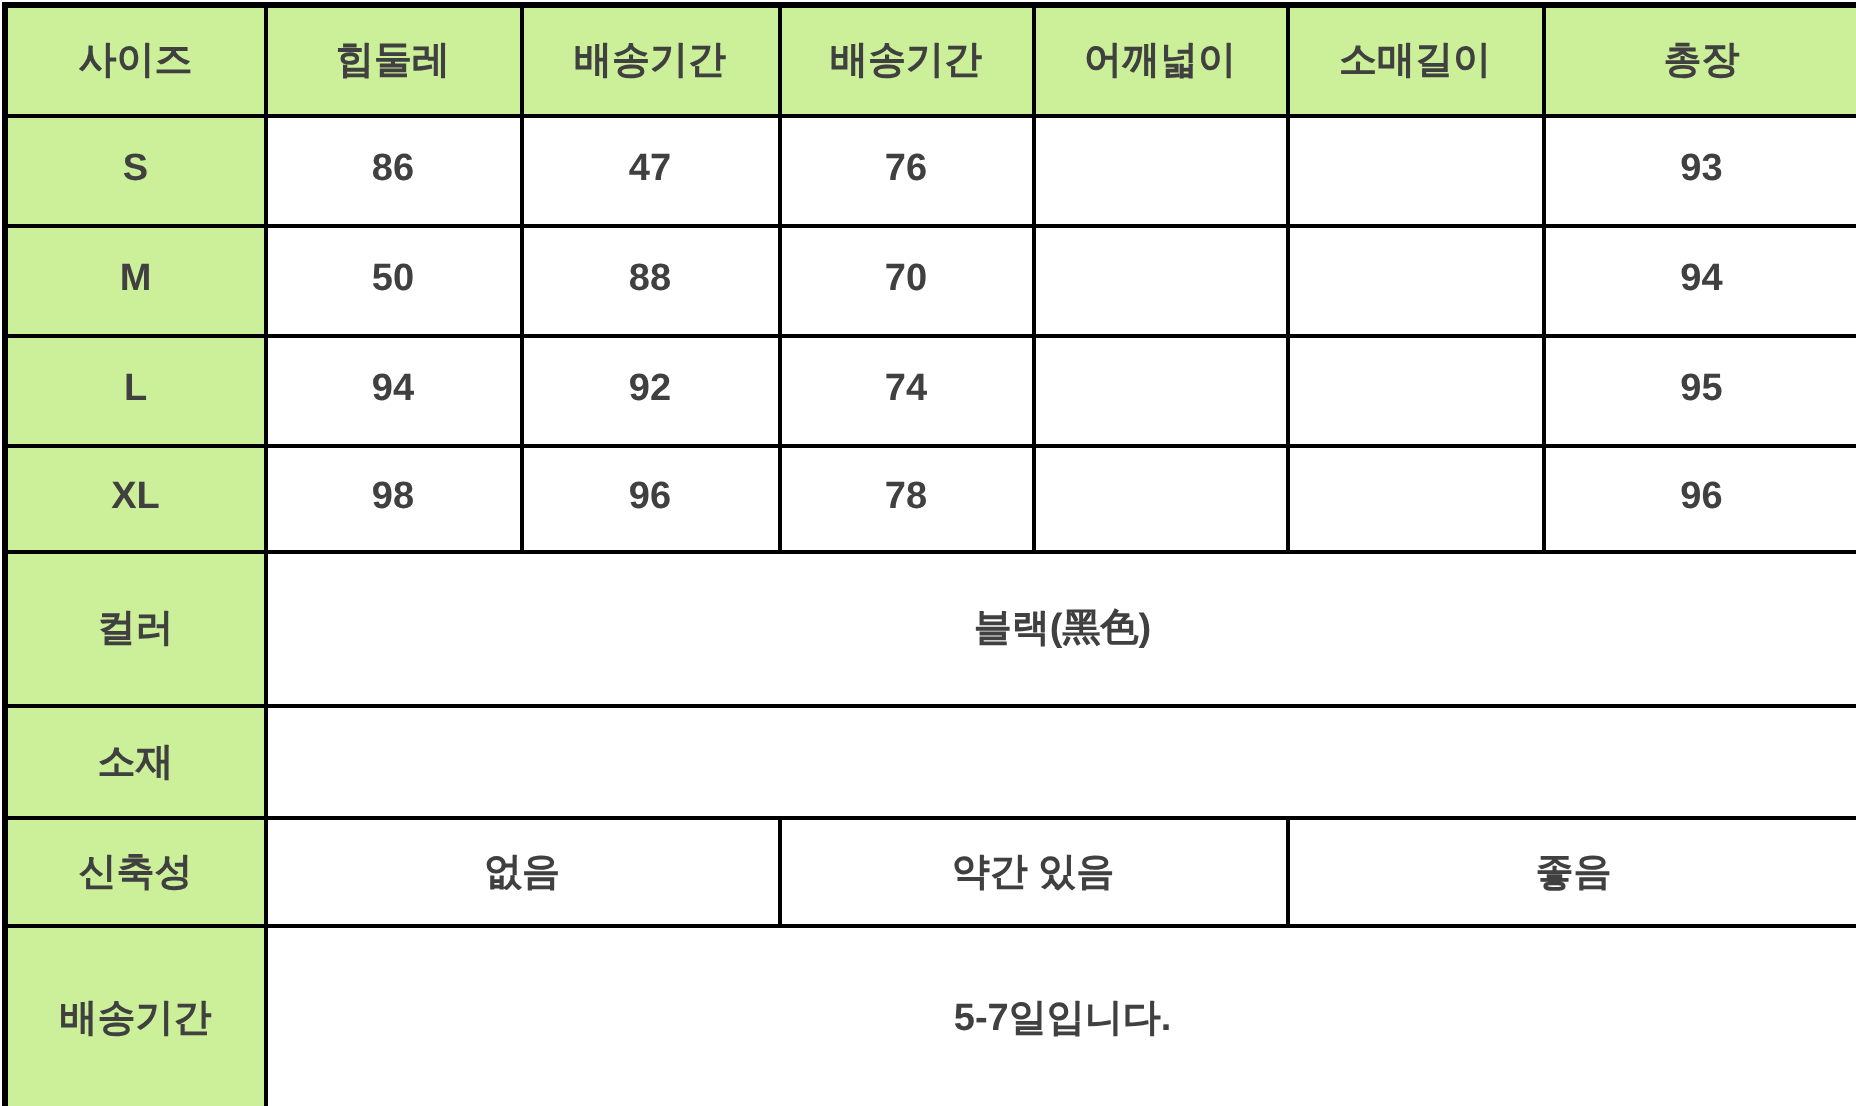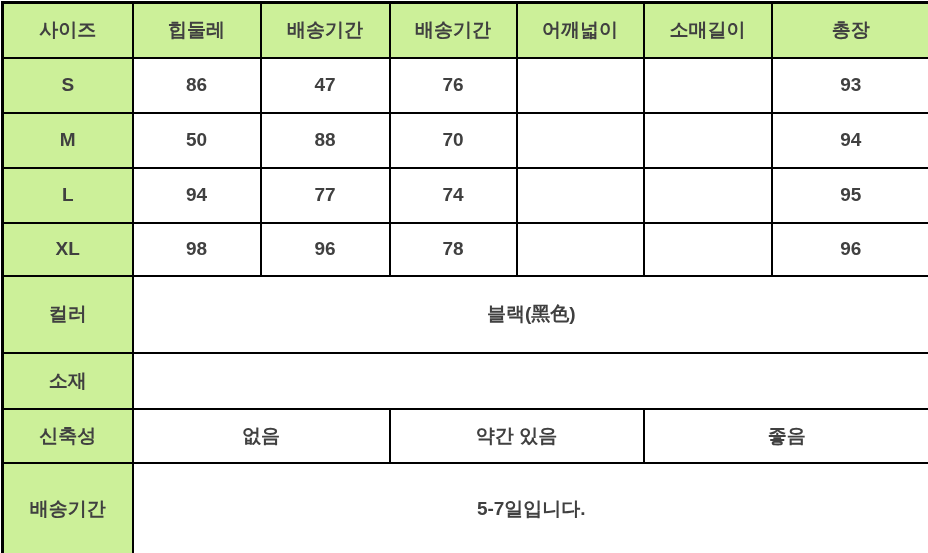--- a/index.html
+++ b/index.html
@@ -84,21 +84,21 @@
     <td class="value-cell">88</td>
     <td class="value-cell">70</td>
     <td class="value-cell"></td>
     <td class="value-cell"></td>
     <td class="value-cell">94</td>
   </tr>
 
   <tr class="r-size">
     <th class="label-cell">L</th>
     <td class="value-cell">94</td>
-    <td class="value-cell">77</td>
+    <td class="value-cell">92</td>
     <td class="value-cell">74</td>
     <td class="value-cell"></td>
     <td class="value-cell"></td>
     <td class="value-cell">95</td>
   </tr>
 
   <tr class="r-size r-size-xl">
     <th class="label-cell">XL</th>
     <td class="value-cell">98</td>
     <td class="value-cell">96</td>

